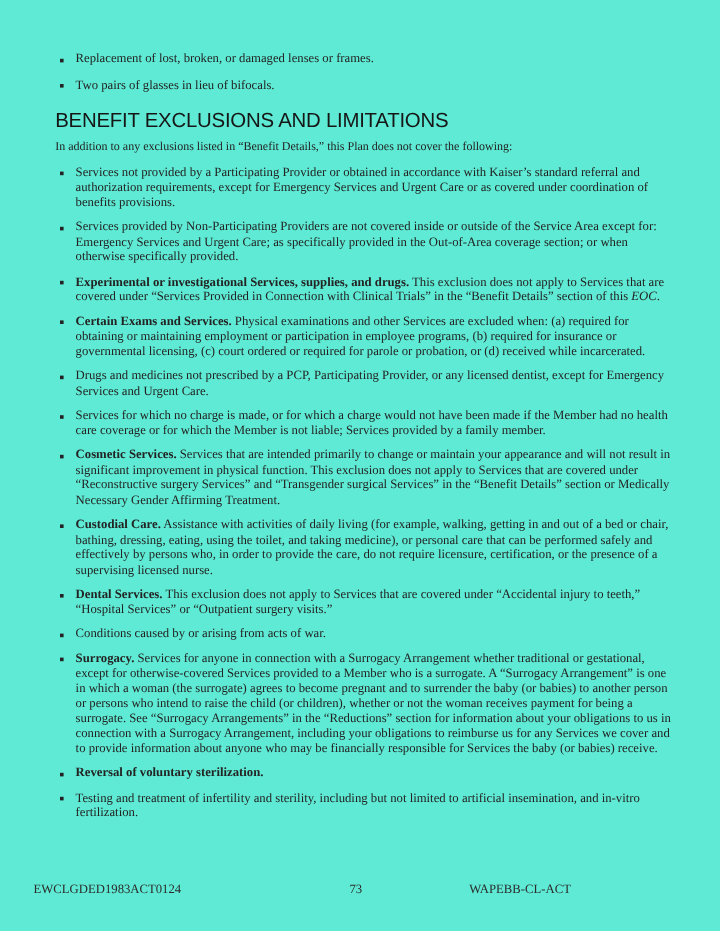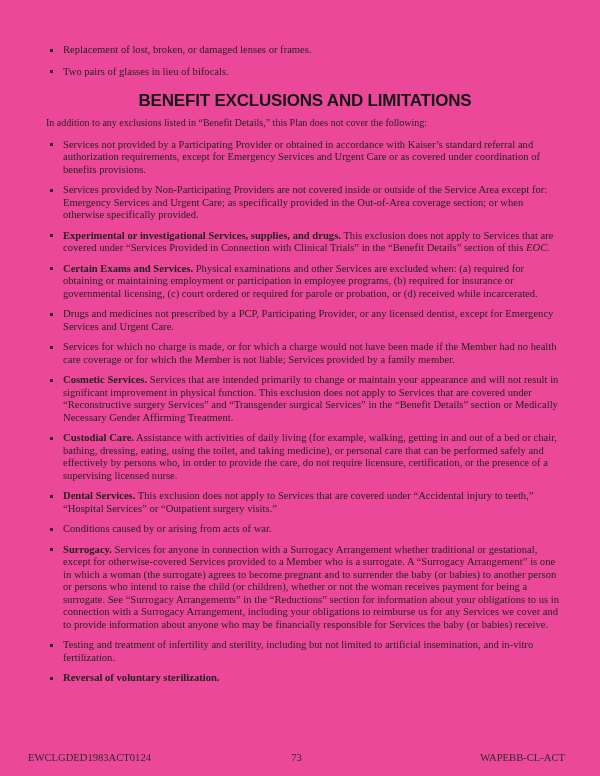--- a/index.html
+++ b/index.html
@@ -1,20 +1,20 @@
 <!DOCTYPE html>
 <html><head>
 <meta charset="utf-8">
 <style>
   html,body{margin:0;padding:0;background:#e8e8e8;}
   .page{
     position:relative;
     width:600px;height:776px;
     margin:0 auto;
-    background:#ec4899;
+    background:#5eead4;
     font-family:"Liberation Serif", serif;
     color:#232323;
     overflow:hidden;
   }
   .content{
     position:absolute;
     left:46px;top:44px;
     width:518px;
   }
   ul.bullet-list{list-style:none;margin:0;padding:0;}
@@ -30,45 +30,44 @@
     content:'';
     position:absolute;
     left:4px;top:4.6px;
     width:3.4px;height:3.4px;
     background:#232323;
   }
   ul.top-list li{margin-bottom:9px;}
   h1.section-heading{
     font-family:"Liberation Sans", sans-serif;
     font-size:17px;
-    font-weight:bold;
+    font-weight:normal;
     letter-spacing:-0.2px;
     color:#161616;
     margin:13px 0 6px 0;
-    text-align:center;
   }
   p.intro{
     font-size:10px;
     line-height:12.5px;
     margin:0 0 9px 0;
   }
   .seg-normal{font-weight:normal;font-style:normal;}
   .seg-bold{font-weight:bold;}
   .seg-italic{font-style:italic;}
   .footer{
     position:absolute;
     left:28px;right:35px;top:736px;
     display:flex;
     align-items:baseline;
     font-size:10.6px;
     color:#2c2c2c;
   }
   .footer .f-left{flex:1;text-align:left;}
   .footer .f-center{flex:0 0 auto;text-align:right;}
-  .footer .f-right{flex:1;text-align:right;margin-top:16px;}
+  .footer .f-right{flex:1;text-align:center;}
 </style>
 </head>
 <body>
 
 <div class="page">
   <div class="content">
     <ul class="bullet-list top-list" id="top-bullet-list">
         <li><span class="seg-normal">Replacement of lost, broken, or damaged lenses or frames.</span></li>
         <li><span class="seg-normal">Two pairs of glasses in lieu of bifocals.</span></li>
       </ul>
@@ -79,22 +78,22 @@
         <li><span class="seg-normal">Services provided by Non-Participating Providers are not covered inside or outside of the Service Area except for: Emergency Services and Urgent Care; as specifically provided in the Out-of-Area coverage section; or when otherwise specifically provided.</span></li>
         <li><span class="seg-bold">Experimental or investigational Services, supplies, and drugs.</span><span class="seg-normal"> This exclusion does not apply to Services that are covered under “Services Provided in Connection with Clinical Trials” in the “Benefit Details” section of this </span><span class="seg-italic">EOC</span><span class="seg-normal">.</span></li>
         <li><span class="seg-bold">Certain Exams and Services.</span><span class="seg-normal"> Physical examinations and other Services are excluded when: (a) required for obtaining or maintaining employment or participation in employee programs, (b) required for insurance or governmental licensing, (c) court ordered or required for parole or probation, or (d) received while incarcerated.</span></li>
         <li><span class="seg-normal">Drugs and medicines not prescribed by a PCP, Participating Provider, or any licensed dentist, except for Emergency Services and Urgent Care.</span></li>
         <li><span class="seg-normal">Services for which no charge is made, or for which a charge would not have been made if the Member had no health care coverage or for which the Member is not liable; Services provided by a family member.</span></li>
         <li><span class="seg-bold">Cosmetic Services.</span><span class="seg-normal"> Services that are intended primarily to change or maintain your appearance and will not result in significant improvement in physical function. This exclusion does not apply to Services that are covered under “Reconstructive surgery Services” and “Transgender surgical Services” in the “Benefit Details” section or Medically Necessary Gender Affirming Treatment.</span></li>
         <li><span class="seg-bold">Custodial Care.</span><span class="seg-normal"> Assistance with activities of daily living (for example, walking, getting in and out of a bed or chair, bathing, dressing, eating, using the toilet, and taking medicine), or personal care that can be performed safely and effectively by persons who, in order to provide the care, do not require licensure, certification, or the presence of a supervising licensed nurse.</span></li>
         <li><span class="seg-bold">Dental Services.</span><span class="seg-normal"> This exclusion does not apply to Services that are covered under “Accidental injury to teeth,” “Hospital Services” or “Outpatient surgery visits.”</span></li>
         <li><span class="seg-normal">Conditions caused by or arising from acts of war.</span></li>
         <li><span class="seg-bold">Surrogacy.</span><span class="seg-normal"> Services for anyone in connection with a Surrogacy Arrangement whether traditional or gestational, except for otherwise-covered Services provided to a Member who is a surrogate. A “Surrogacy Arrangement” is one in which a woman (the surrogate) agrees to become pregnant and to surrender the baby (or babies) to another person or persons who intend to raise the child (or children), whether or not the woman receives payment for being a surrogate. See “Surrogacy Arrangements” in the “Reductions” section for information about your obligations to us in connection with a Surrogacy Arrangement, including your obligations to reimburse us for any Services we cover and to provide information about anyone who may be financially responsible for Services the baby (or babies) receive.</span></li>
+        <li><span class="seg-bold">Reversal of voluntary sterilization.</span></li>
         <li><span class="seg-normal">Testing and treatment of infertility and sterility, including but not limited to artificial insemination, and in-vitro fertilization.</span></li>
-        <li><span class="seg-bold">Reversal of voluntary sterilization.</span></li>
       </ul>
   </div>
   <div class="footer">
     <span class="f-left">EWCLGDED1983ACT0124</span>
     <span class="f-center">73</span>
     <span class="f-right">WAPEBB-CL-ACT</span>
   </div>
 </div>
 
 </body></html>

